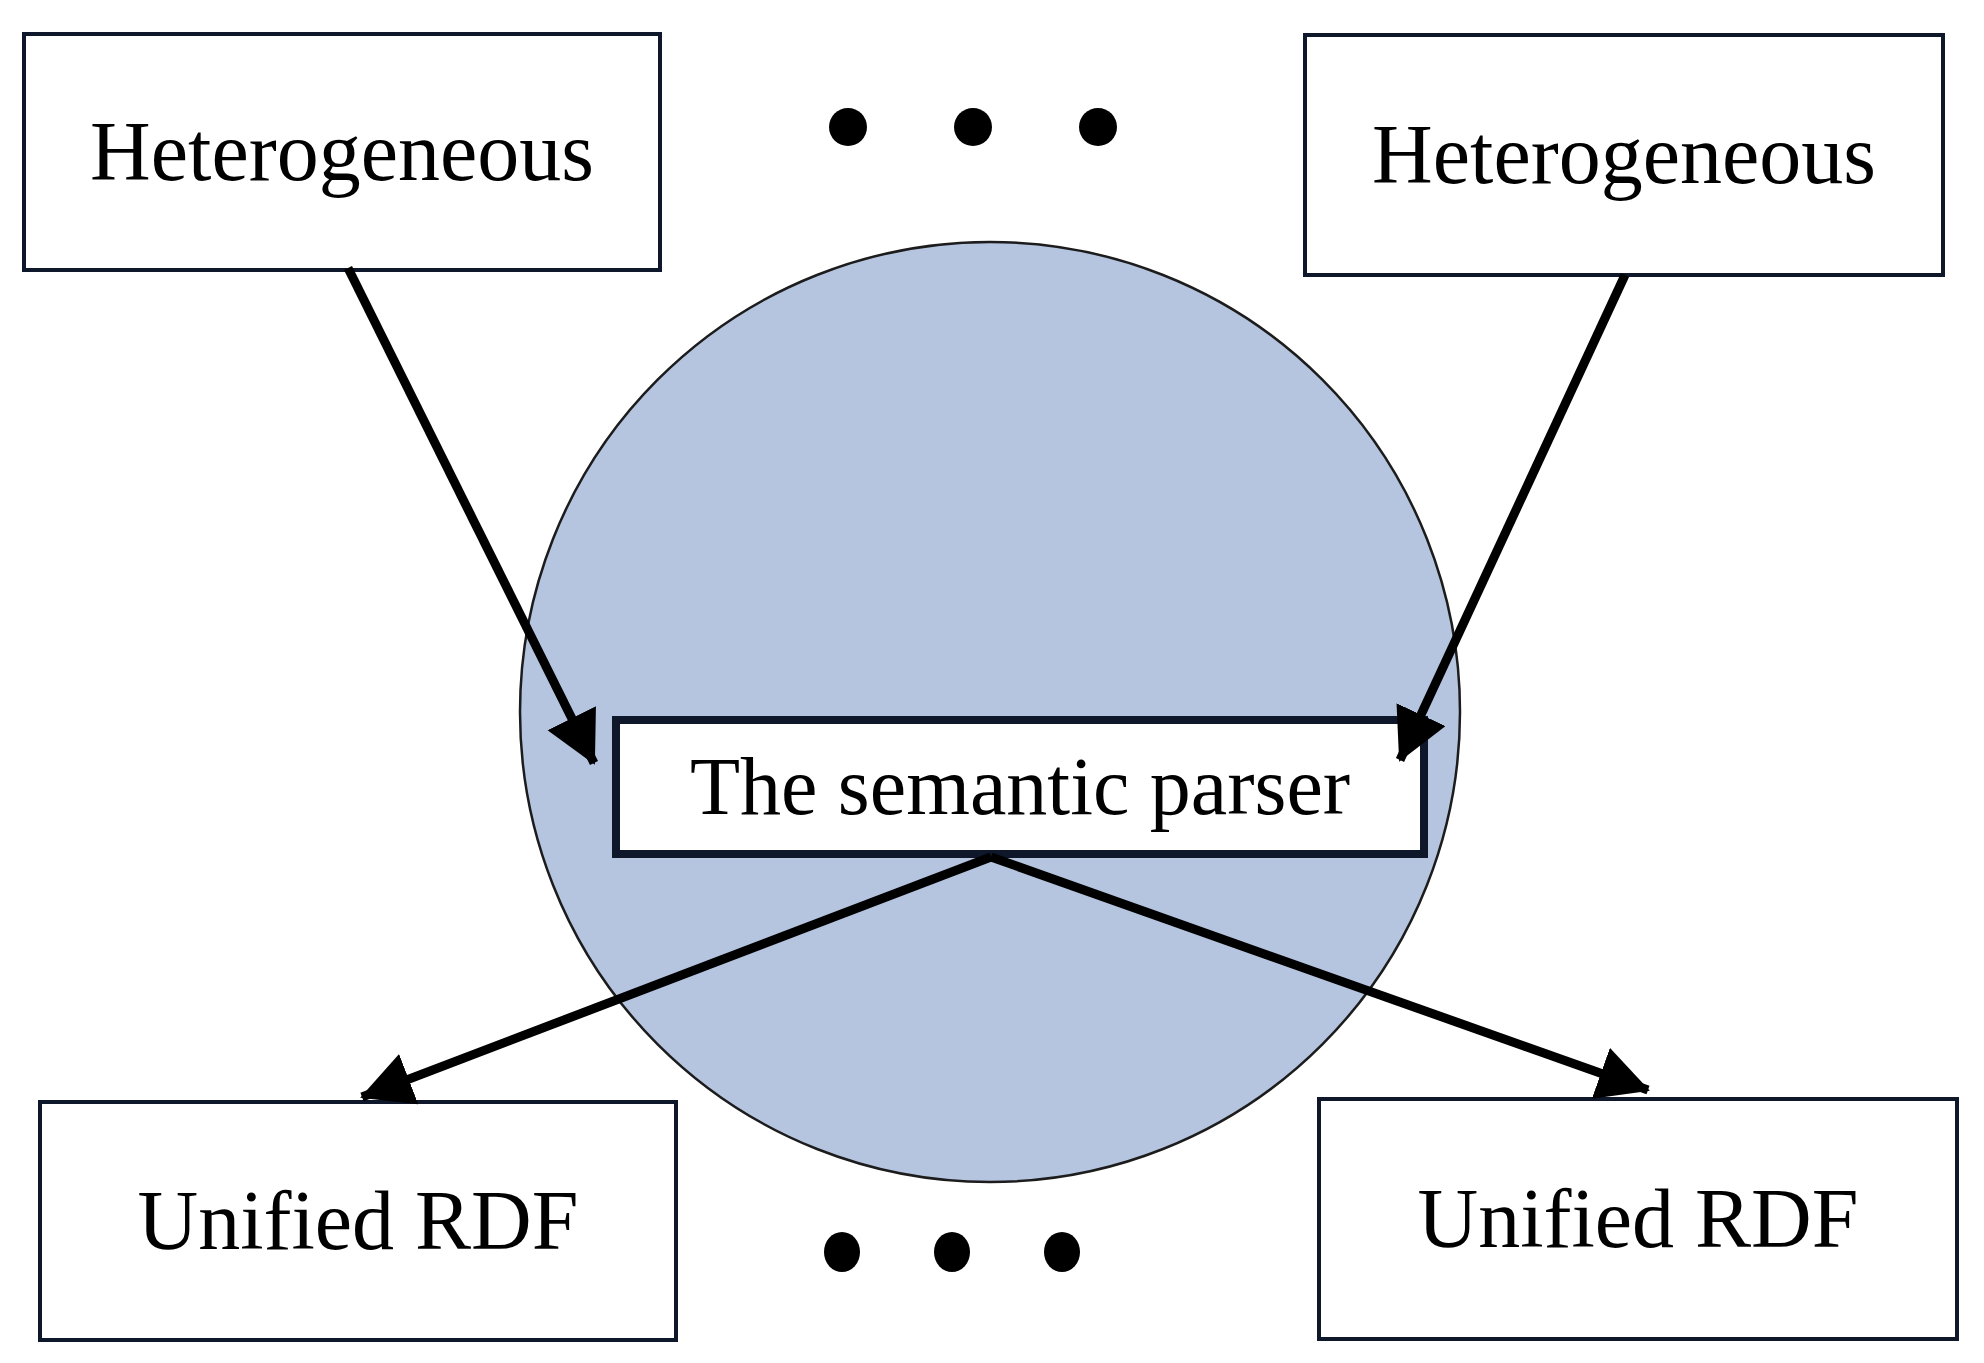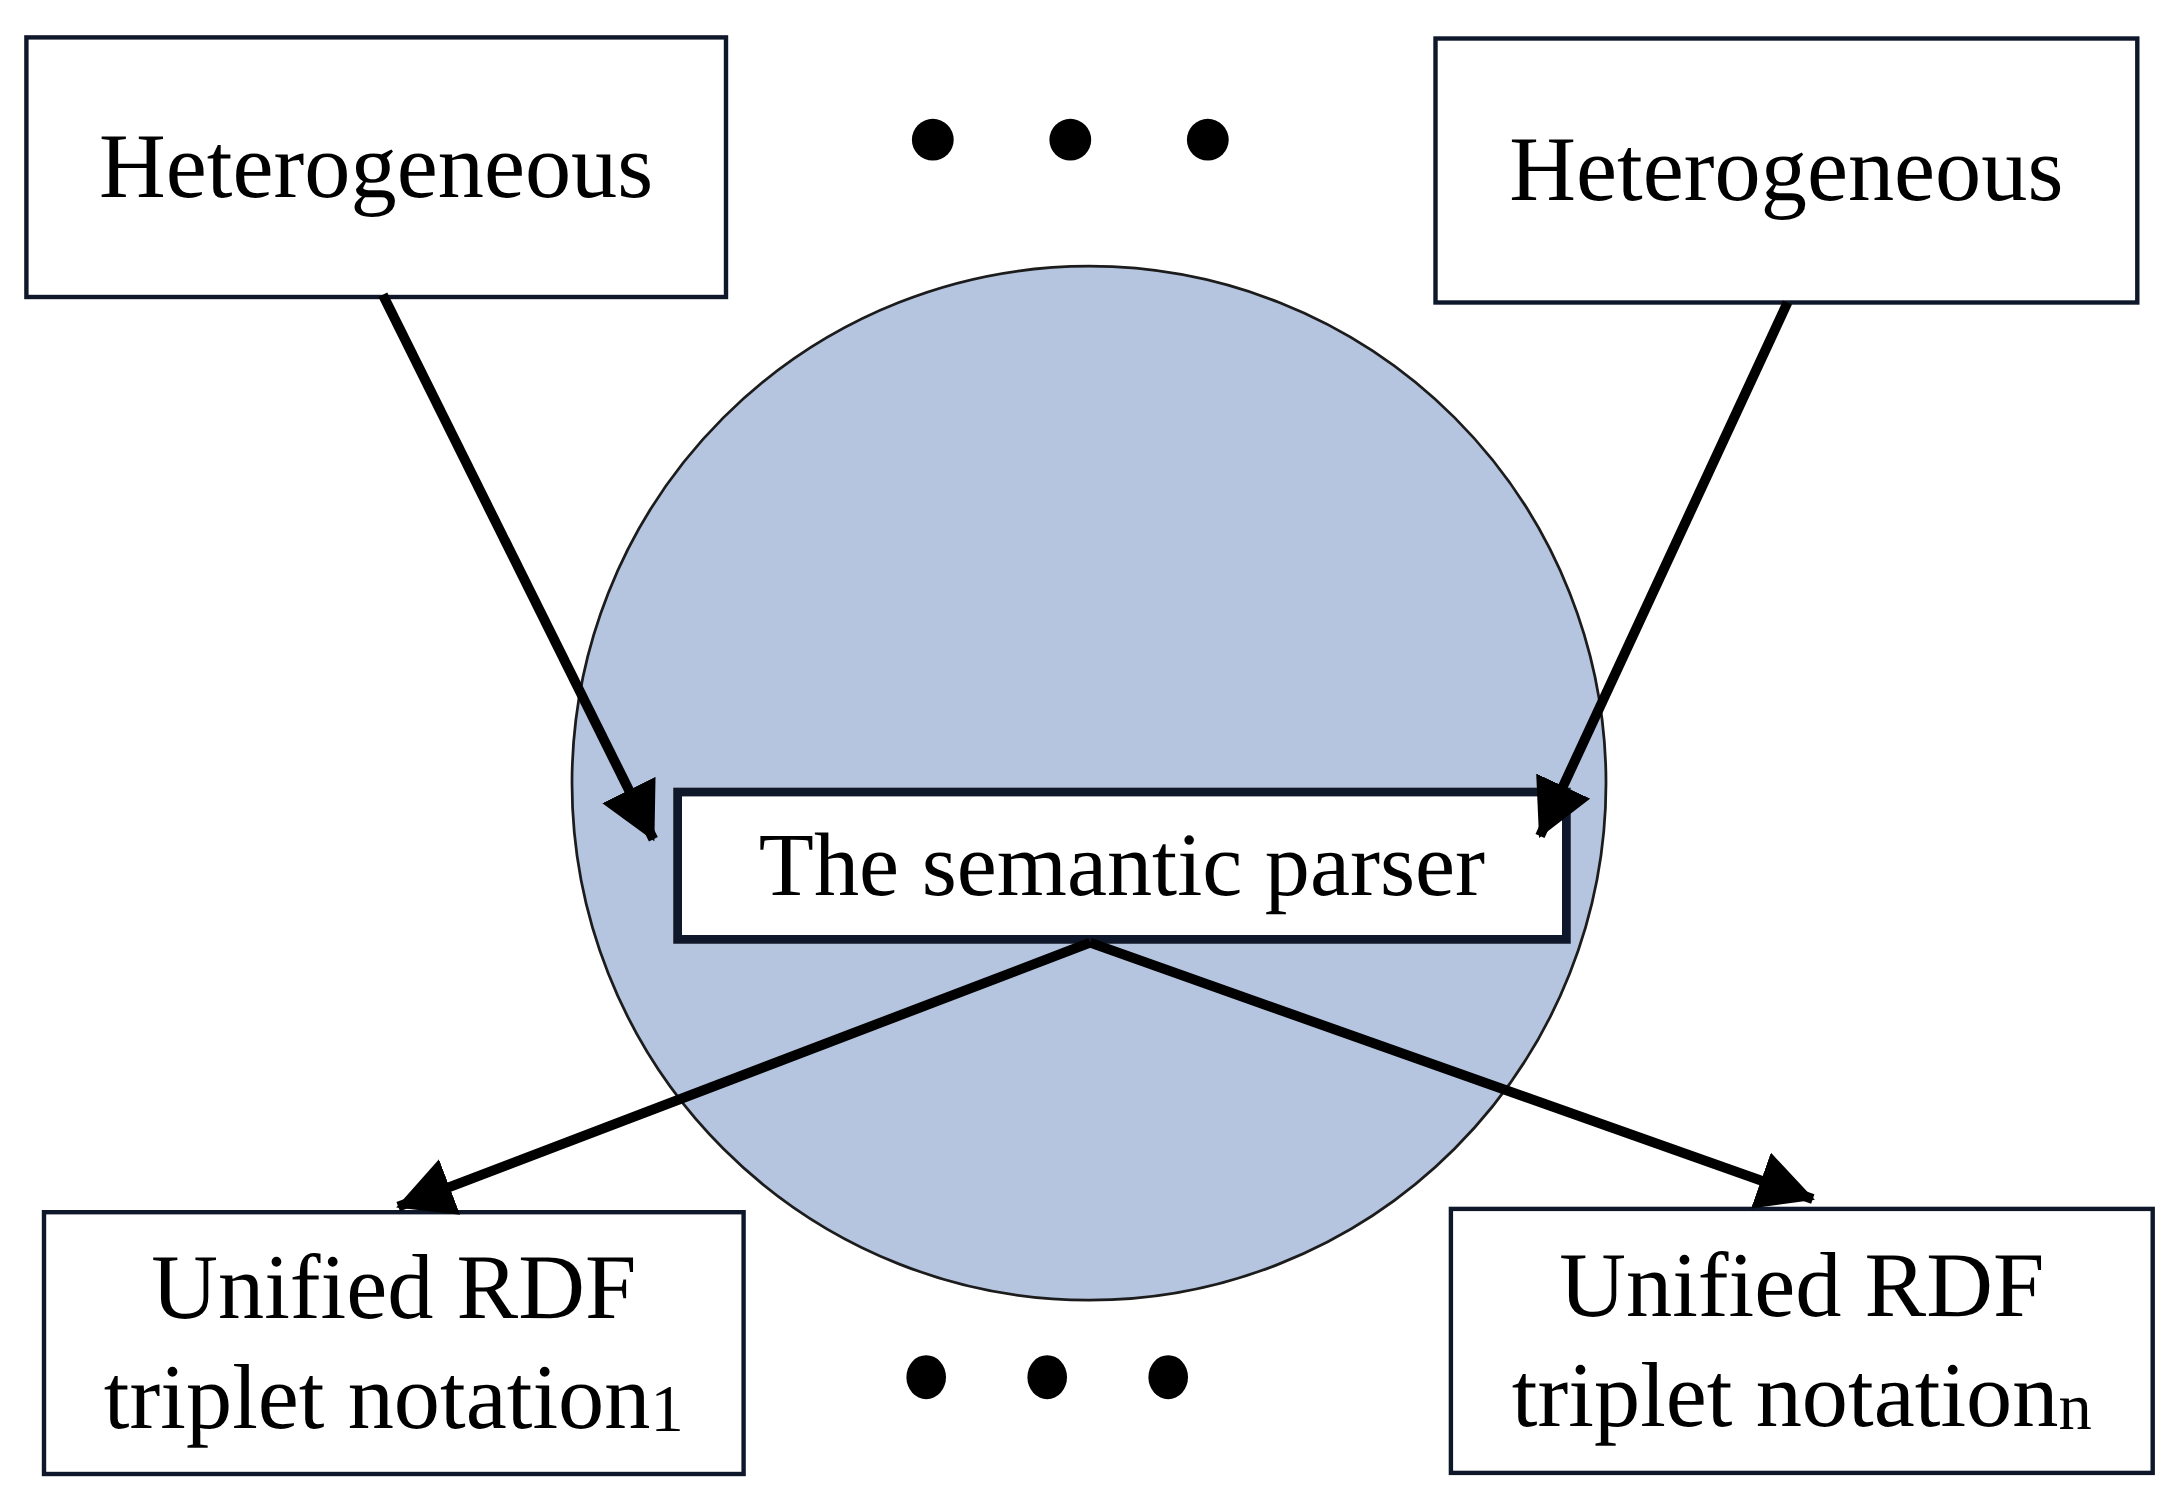--- a/index.html
+++ b/index.html
@@ -86,30 +86,24 @@
   <div class="node" id="box-tl">
     <div>Heterogeneous</div>
   </div>
 
   <div class="node" id="box-tr">
     <div>Heterogeneous</div>
   </div>
 
   <div class="node" id="box-bl">
     <div>Unified RDF</div>
-    <div>
-      <span>triplet notation</span><sub>1</sub>
-    </div>
   </div>
 
   <div class="node" id="box-br">
     <div>Unified RDF</div>
-    <div>
-      <span>triplet notation</span><sub>n</sub>
-    </div>
   </div>
 
 
   <div class="node" id="box-parser">
     <div>The semantic parser</div>
   </div>
 
   <svg class="layer arrow-layer" viewBox="0 0 1984 1363" aria-hidden="true">
     <defs>
       <marker id="ah" markerUnits="userSpaceOnUse" markerWidth="58" markerHeight="56" refX="50" refY="27" orient="auto">

